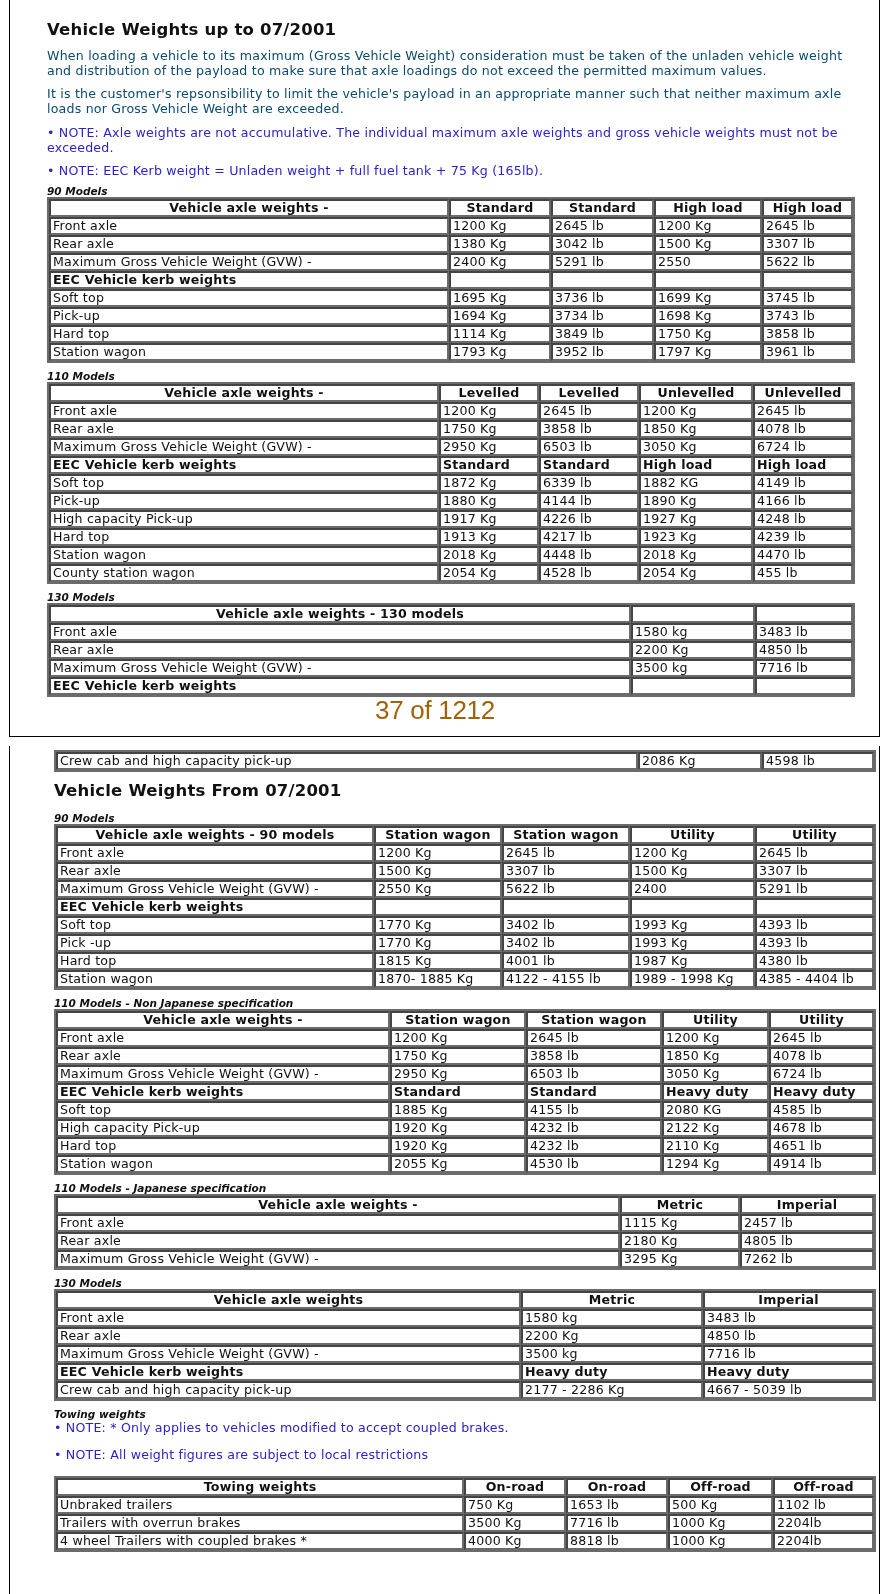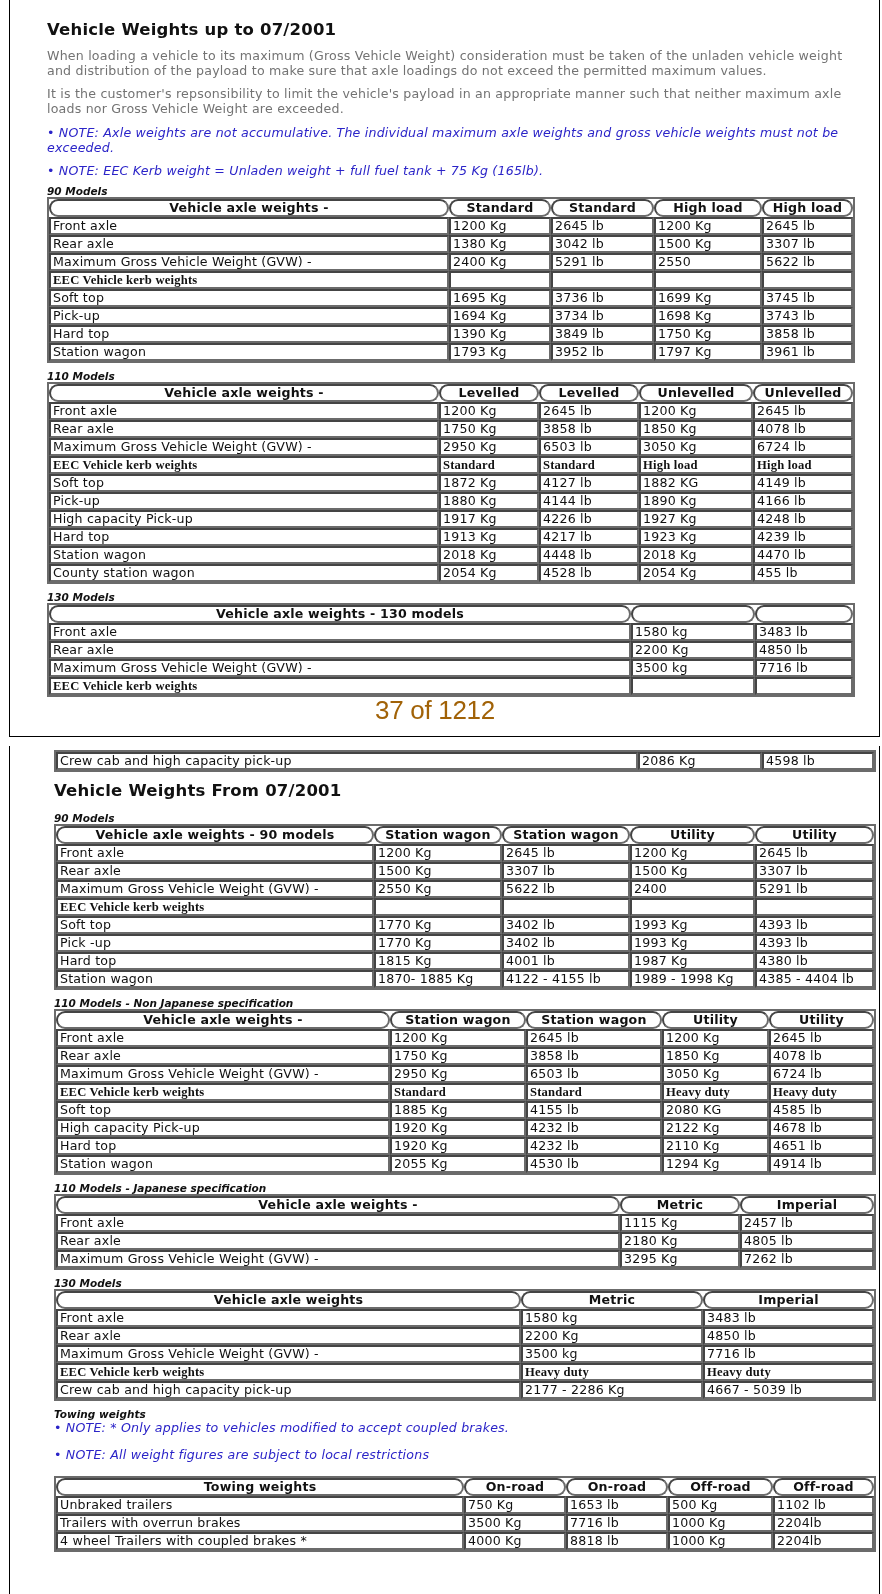--- a/index.html
+++ b/index.html
@@ -4,30 +4,30 @@
 <style>
   html, body { margin: 0; padding: 0; background: #ffffff; }
   body { width: 882px; height: 1594px; position: relative; overflow: hidden;
          font-family: "DejaVu Sans", sans-serif; color: #111; }
   .page1 { position: absolute; left: 9px; top: -2px; width: 871px; height: 739px;
            border: 1px solid #000; border-top: none; box-sizing: border-box; }
   .page2 { position: absolute; left: 9px; top: 746px; width: 871px; height: 860px;
            border-left: 1px solid #000; border-right: 1px solid #000; box-sizing: border-box; }
   .content { position: absolute; left: 37px; width: 808px; }
   h1 { font-size: 16.5px; font-weight: bold; margin: 0; color: #111; letter-spacing: 0.2px; }
-  p.body { font-size: 12.6px; line-height: 15px; margin: 0; color: #737373; letter-spacing: 0.2px; }
-  p.note { font-size: 12.6px; line-height: 15px; margin: 0; color: #2b24c8; letter-spacing: 0.2px; font-style: italic; }
+  p.body { font-size: 12.6px; line-height: 15px; margin: 0; color: #0c4a6e; letter-spacing: 0.2px; }
+  p.note { font-size: 12.6px; line-height: 15px; margin: 0; color: #2b24c8; letter-spacing: 0.2px; }
   .sec { font-size: 10.5px; font-weight: bold; margin: 0; line-height: 12px; color: #111; font-style: italic; }
   table.w { border-collapse: separate; border-spacing: 0; border: 2px solid #6b6b6b;
             width: 100%; table-layout: fixed; font-size: 12.6px; }
   table.w td, table.w th { border: 2px solid #6b6b6b; border-top-color: #444; border-left-color: #444;
             padding: 0 2px; height: 14px; line-height: 14px; white-space: nowrap;
             overflow: hidden; font-weight: normal; text-align: left; letter-spacing: 0.2px; color:#111; }
-  table.w th { font-weight: bold; text-align: center; border-radius: 9px; }
-  table.w td.b { font-weight: bold; font-family: Liberation Serif, serif; }
+  table.w th { font-weight: bold; text-align: center; }
+  table.w td.b { font-weight: bold; }
   .pagenum { position: absolute; left: 375px; top: 695px; font-family: "Liberation Sans", sans-serif;
              font-size: 26px; color: #a16207; line-height: 30px; letter-spacing: -0.3px; }
 </style>
 </head>
 <body>
 
 <div class="page1">
   <div class="content" style="top:22px;">
     <h1>Vehicle Weights up to 07/2001</h1>
     <div style="height:9px"></div>
@@ -94,21 +94,21 @@
           </tr>
       <tr>
             <td>Pick-up</td>
             <td>1694 Kg</td>
             <td>3734 lb</td>
             <td>1698 Kg</td>
             <td>3743 lb</td>
           </tr>
       <tr>
             <td>Hard top</td>
-            <td>1390 Kg</td>
+            <td>1114 Kg</td>
             <td>3849 lb</td>
             <td>1750 Kg</td>
             <td>3858 lb</td>
           </tr>
       <tr>
             <td>Station wagon</td>
             <td>1793 Kg</td>
             <td>3952 lb</td>
             <td>1797 Kg</td>
             <td>3961 lb</td>
@@ -158,21 +158,21 @@
       <tr>
             <td class="b">EEC Vehicle kerb weights</td>
             <td class="b">Standard</td>
             <td class="b">Standard</td>
             <td class="b">High load</td>
             <td class="b">High load</td>
           </tr>
       <tr>
             <td>Soft top</td>
             <td>1872 Kg</td>
-            <td>4127 lb</td>
+            <td>6339 lb</td>
             <td>1882 KG</td>
             <td>4149 lb</td>
           </tr>
       <tr>
             <td>Pick-up</td>
             <td>1880 Kg</td>
             <td>4144 lb</td>
             <td>1890 Kg</td>
             <td>4166 lb</td>
           </tr>

